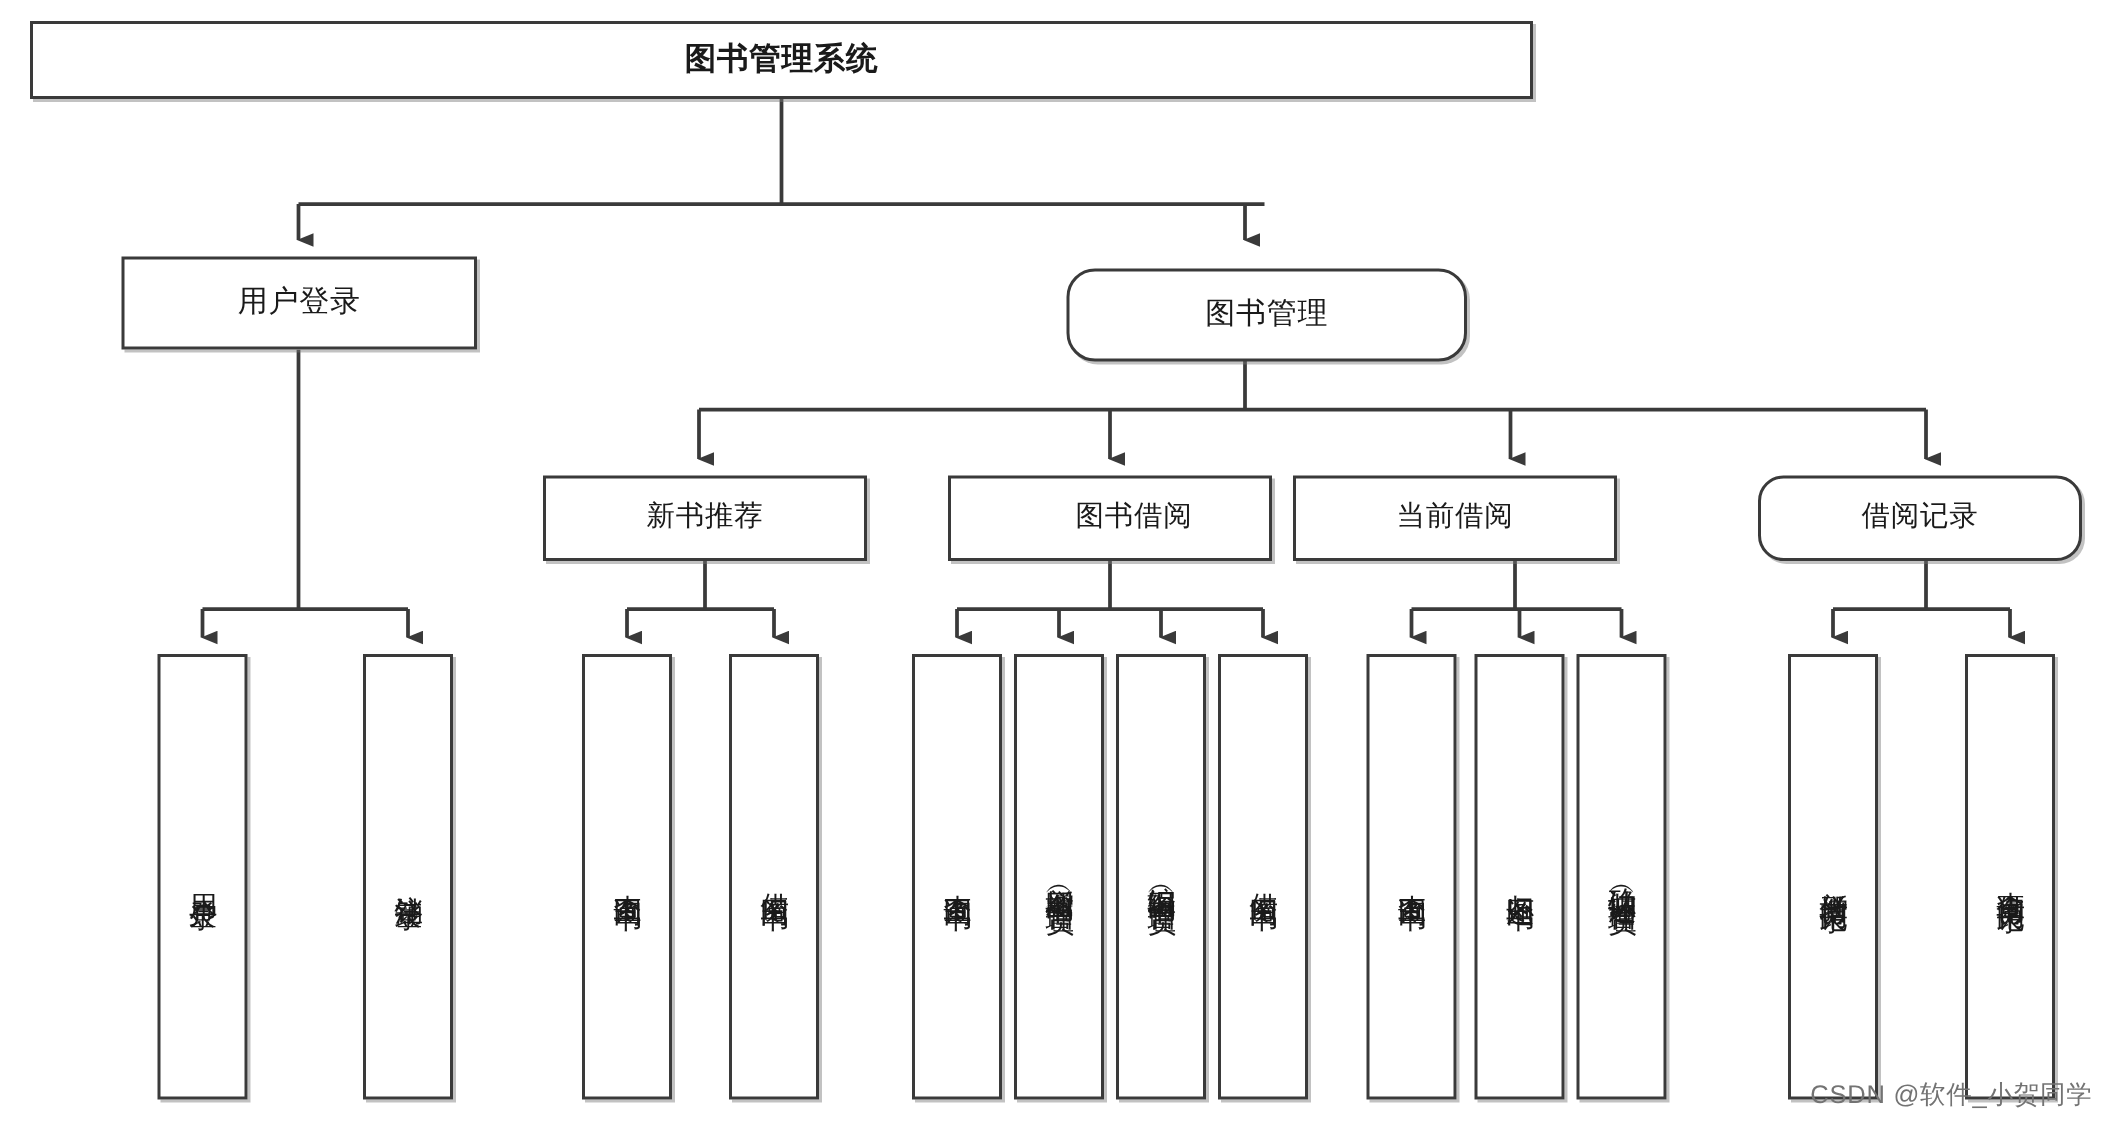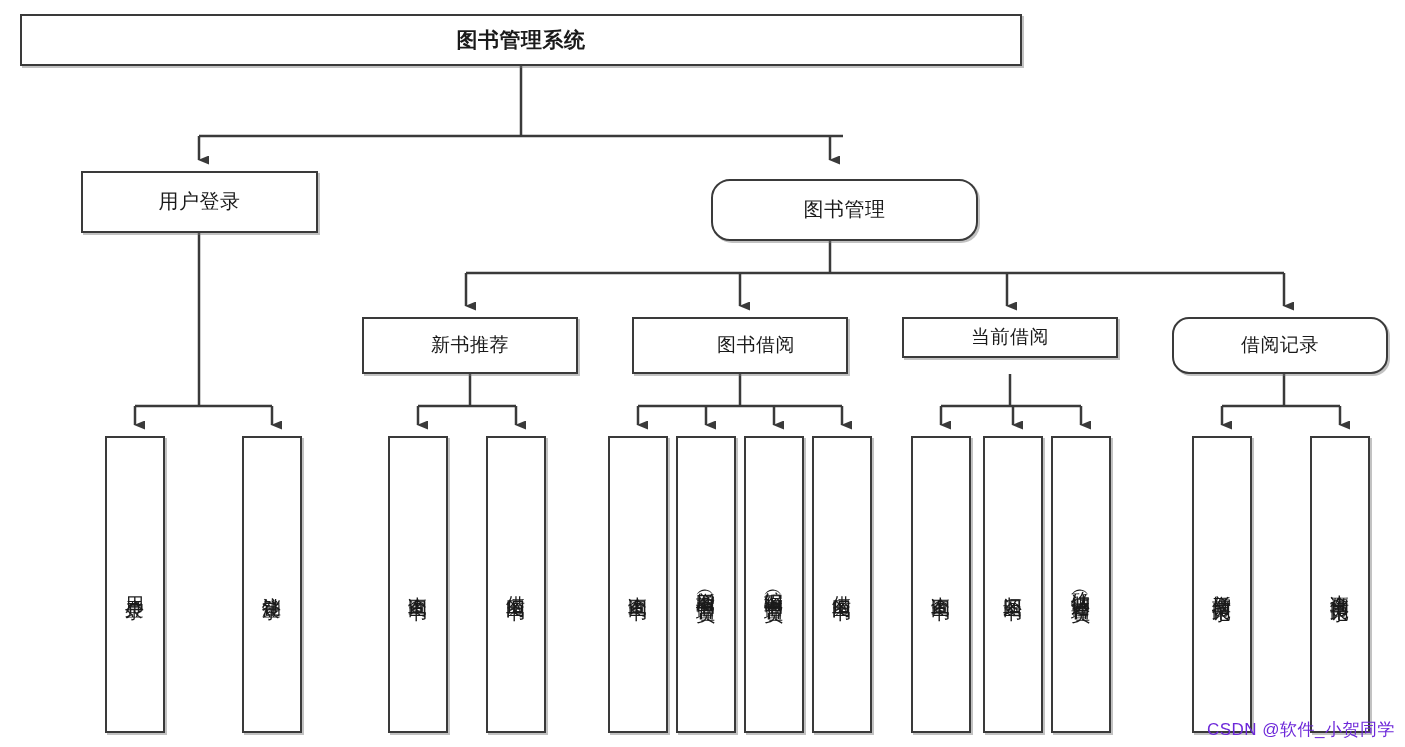--- a/index.html
+++ b/index.html
@@ -60,21 +60,21 @@
     letter-spacing: 2px;
     line-height: 1.0;
     max-height: 100%;
     overflow: visible;
   }
   #watermark {
     position: absolute;
     right: 10px;
     bottom: 6px;
     font-size: 17px;
-    color: #6d28d9;
+    color: #737373;
     white-space: nowrap;
     letter-spacing: 0.5px;
   }
 </style>
 </head>
 <body>
 
 <div id="canvas">
 
   <svg id="wires" viewBox="0 0 1405 747">
@@ -137,21 +137,21 @@
   <div class="node lvl2" style="left:711px; top:179px; width:267px; height:62px;border-radius:19px;">
     <span class="lbl">图书管理</span>
   </div>
 
   <div class="node lvl3" style="left:362px; top:317px; width:216px; height:57px;">
     <span class="lbl">新书推荐</span>
   </div>
   <div class="node lvl3" style="left:632px; top:317px; width:216px; height:57px;padding-left:32px;">
     <span class="lbl">图书借阅</span>
   </div>
-  <div class="node lvl3" style="left:902px; top:317px; width:216px; height:41px;">
+  <div class="node lvl3" style="left:862px; top:317px; width:216px; height:57px;">
     <span class="lbl">当前借阅</span>
   </div>
   <div class="node lvl3" style="left:1172px; top:317px; width:216px; height:57px;border-radius:17px;">
     <span class="lbl">借阅记录</span>
   </div>
 
   <div class="node leaf" style="left:105px; top:436px; width:60px; height:297px;">
     <span class="lbl">用户登录</span>
   </div>
   <div class="node leaf" style="left:242px; top:436px; width:60px; height:297px;">

